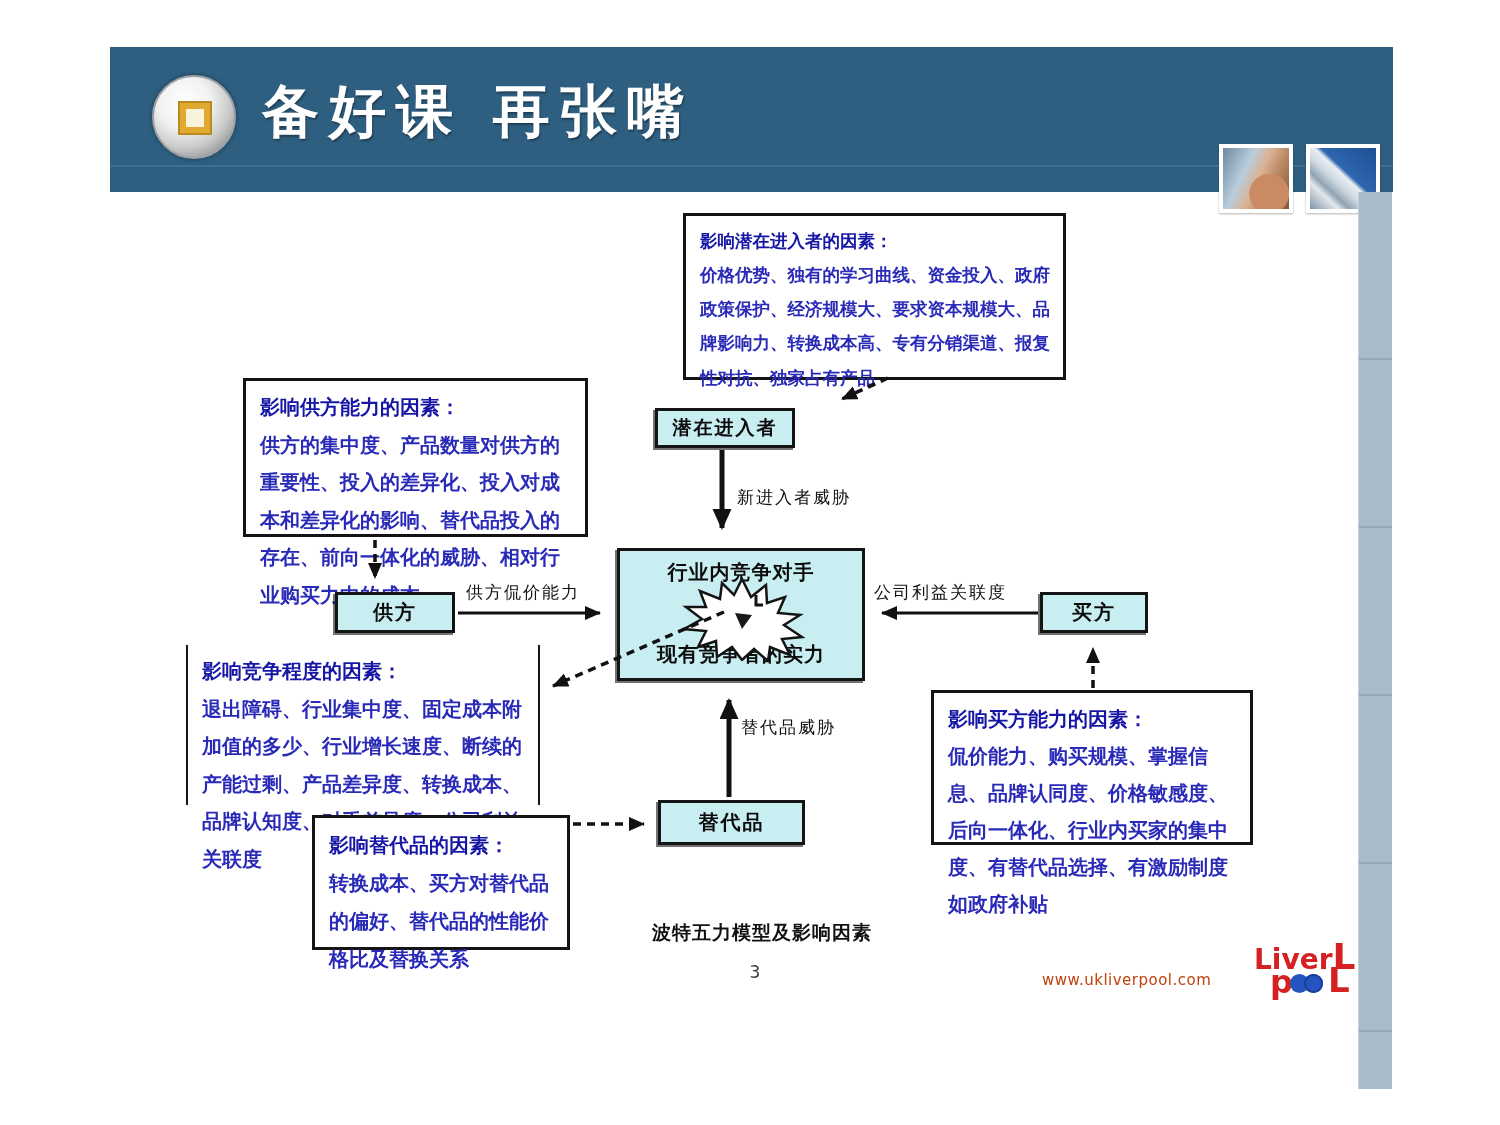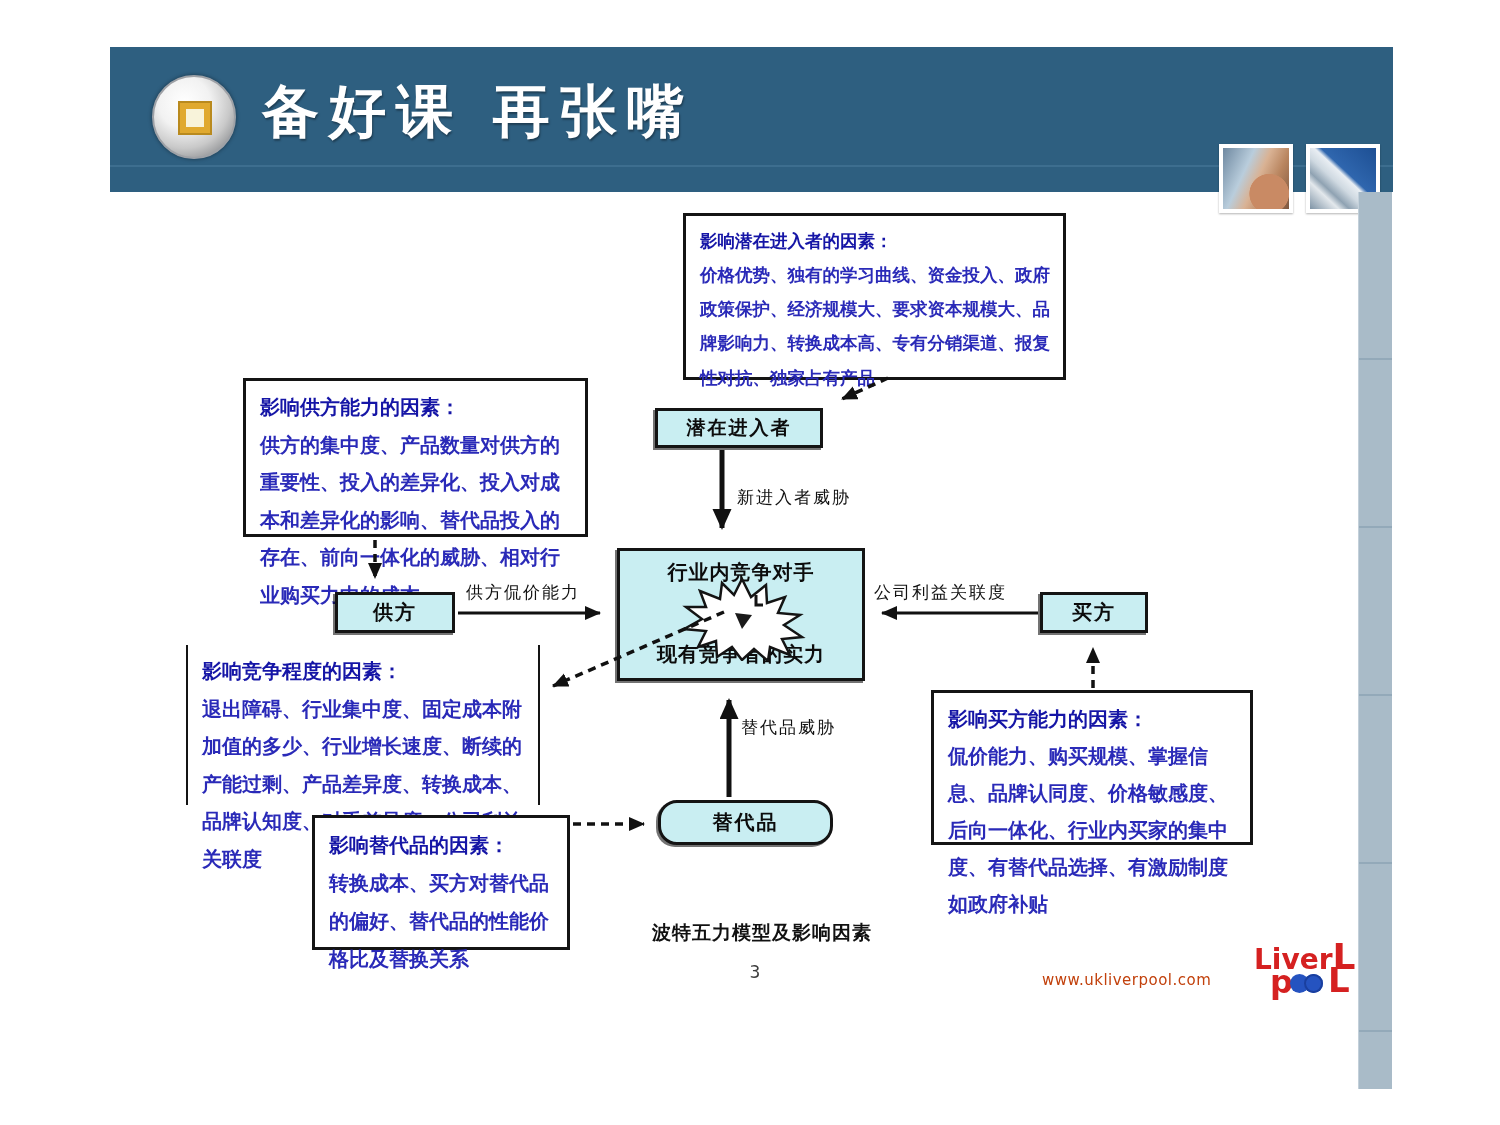--- a/index.html
+++ b/index.html
@@ -46,24 +46,24 @@
   .fb-suppliers  { left:243px; top:378px; width:345px; height:159px; line-height:1.88; }
   .fb-rivalry    { left:186px; top:645px; width:354px; height:160px;
                    border-top:none; border-bottom:none; border-width:2px; line-height:1.88; }
   .fb-substitutes{ left:312px; top:815px; width:258px; height:135px; line-height:1.9; }
   .fb-buyers     { left:931px; top:690px; width:322px; height:155px; line-height:1.85; }
 
   
   .force-box { position:absolute; background:#c9eef2; border:3px solid #141414;
            color:#0c0c0c; font-weight:bold; display:flex; align-items:center; justify-content:center;
            font-size:20px; letter-spacing:2px; box-shadow:-2px 2px 0 rgba(0,0,0,.55); }
-  .fo-entrant    { left:655px; top:408px; width:168px; height:40px; font-size:19px; }
+  .fo-entrant    { left:655px; top:408px; width:140px; height:40px; font-size:19px; }
   .fo-supplier   { left:335px; top:592px; width:120px; height:41px; }
   .fo-buyer      { left:1040px; top:592px; width:108px; height:41px; }
-  .fo-substitute { left:658px; top:800px; width:175px; height:45px;border-radius:19px; }
+  .fo-substitute { left:658px; top:800px; width:147px; height:45px; }
   .fo-center     { left:617px; top:548px; width:248px; height:133px; flex-direction:column;
                    justify-content:space-between; padding:8px 4px 10px 4px; font-size:20px; }
   .fo-center .line { letter-spacing:1px; }
   .starburst { position:absolute; left:52px; top:26px; width:140px; height:84px; }
 
   
   .arrow-label { position:absolute; color:#111; font-size:17px; letter-spacing:2px; }
   .lbl-entrant    { left:737px; top:486px; }
   .lbl-supplier   { left:466px; top:581px; }
   .lbl-buyer      { left:874px; top:581px; }

